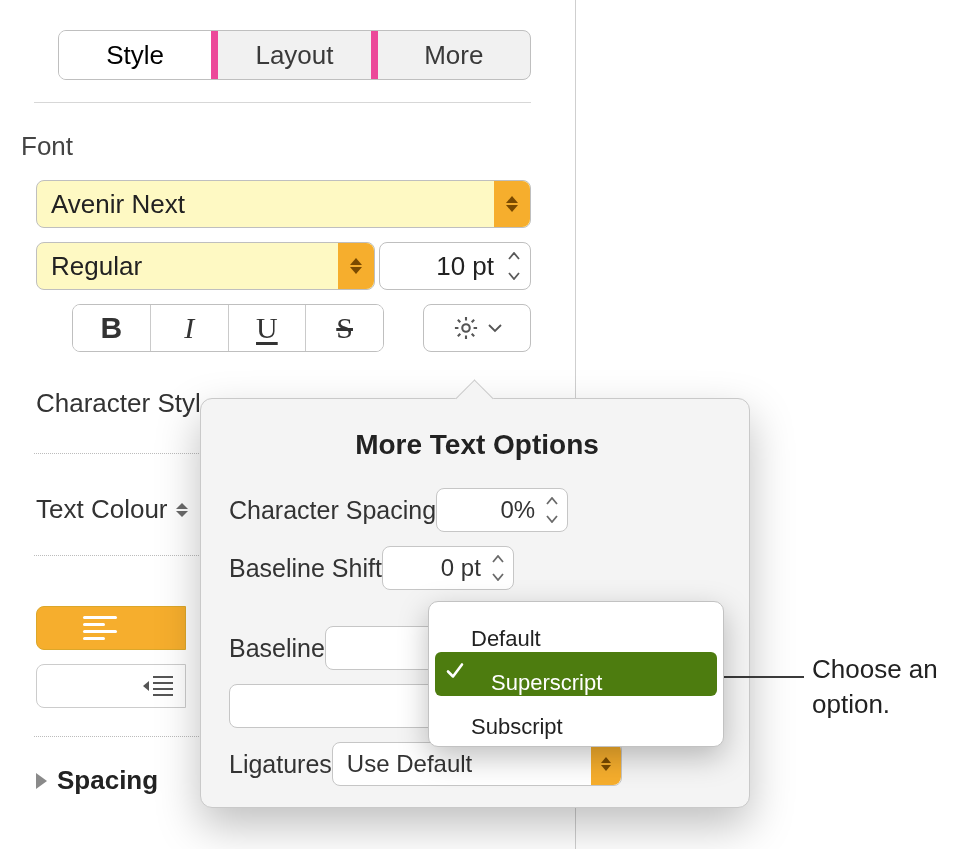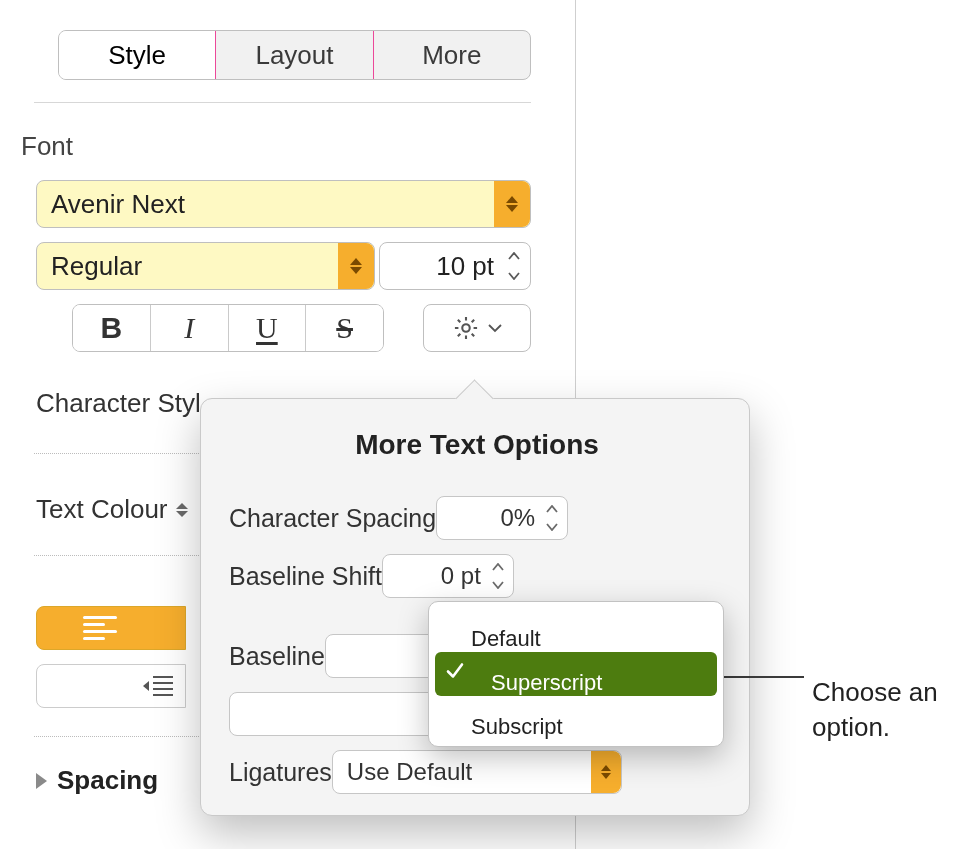--- a/index.html
+++ b/index.html
@@ -34,21 +34,21 @@
       overflow: hidden;
       background: #f1f1f1;
     }
     .tab {
       flex: 1;
       display: flex;
       align-items: center;
       justify-content: center;
       font-size: 26px;
       color: #3a3a3a;
-      border-right: 1px solid #ec4899;
+      border-right: 7px solid #ec4899;
       cursor: pointer;
       user-select: none;
     }
     .tab:last-child { border-right: none; }
     .tab.active {
       background: #ffffff;
       color: #000000;
       font-weight: 400;
     }
 
@@ -298,21 +298,21 @@
       background: #f4f4f4;
       border-left: 1px solid #c9c9c9;
       border-top: 1px solid #c9c9c9;
       transform: rotate(45deg);
     }
     .popover-title {
       text-align: center;
       font-size: 28px;
       font-weight: 600;
       color: #222;
-      margin-bottom: 28px;
+      margin-bottom: 20px;
     }
     .pop-row {
       display: flex;
       align-items: center;
       height: 58px;
       font-size: 25px;
       color: #333;
     }
     .pop-row .label { white-space: nowrap; }
 
@@ -408,21 +408,21 @@
       position: absolute;
       left: 720px;
       top: 676px;
       width: 84px;
       height: 2px;
       background: #3a3a3a;
     }
     .callout-text {
       position: absolute;
       left: 812px;
-      top: 675px;
+      top: 652px;
       font-size: 26px;
       color: #222;
       line-height: 1.35;
       white-space: pre-line;
     }
   </style>
 </head>
 <body>
 
 <div class="inspector-panel">

